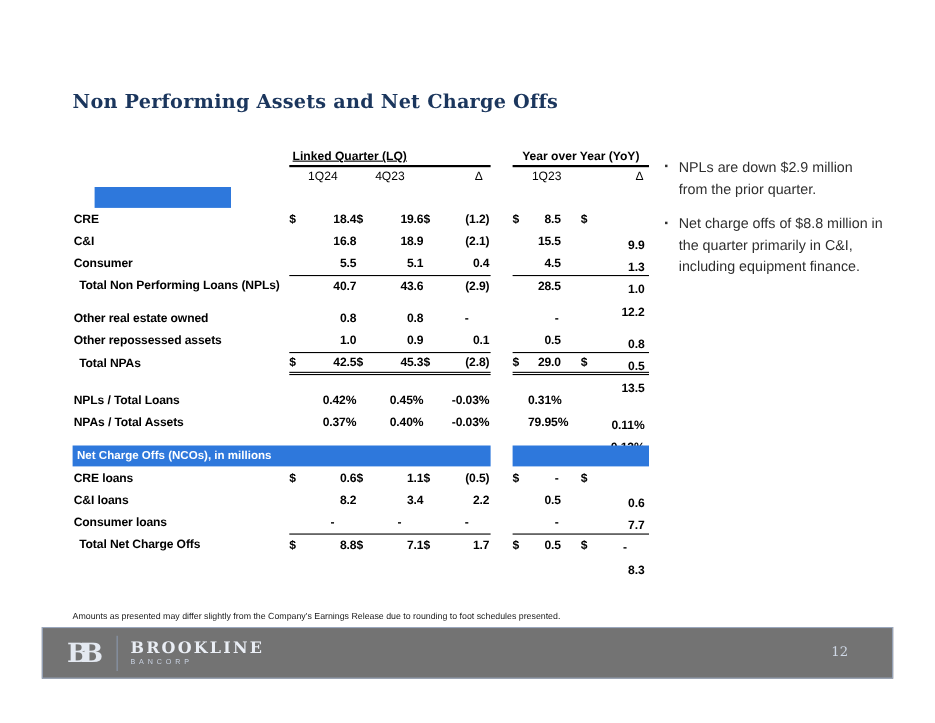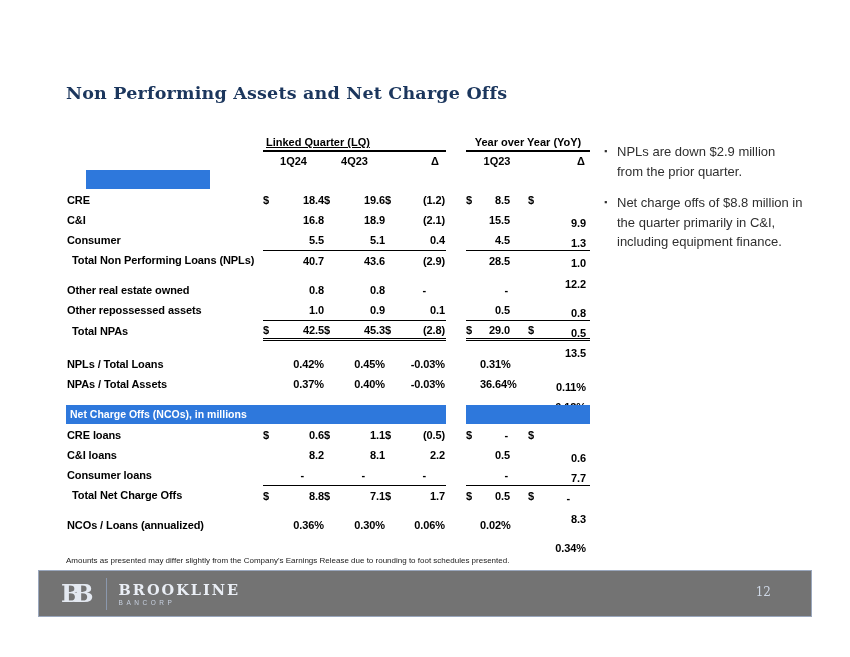--- a/index.html
+++ b/index.html
@@ -35,21 +35,21 @@
 
   .topline  { border-top:1px solid #000; }
   .dblline  { border-bottom:3px double #000; }
 
   .ghead-row { height:22px; align-items:flex-end; }
   .ghead { font-weight:700; font-size:11px; color:#000; border-bottom:2px solid #000; padding-bottom:2px; height:100%; display:flex; align-items:flex-end; }
   .ghead.lq { width:183px; padding-left:3px;text-decoration:underline; }
   .ghead.yoy { width:124px; justify-content:center; }
   .lbl-sp { width:197px; height:1px; }
 
-  .chead-row { height:18px; font-weight:700; font-size:11px; }
+  .chead-row { height:18px; font-weight:400; font-size:11px; }
   .ch { text-align:center; }
   .ch.c1 { width:61px; }
   .ch.c2 { width:61px; }
   .ch.cd { width:61px; text-align:right; padding-right:7px; }
   .ch.y1 { width:62px; }
   .ch.yd { width:62px; text-align:right; padding-right:5px; }
 
   .sect-row { height:19px; margin-bottom:1px; }
   .sect-main { width:380px; height:19px; background:var(--accent); color:#fff;
                font-weight:700; font-size:10.5px; line-height:19px; padding-left:4px; }
@@ -276,21 +276,21 @@
         <span class="d"></span>
           <span class="v">0.37%</span>
         <span class="d"></span>
           <span class="v">0.40%</span>
         <span class="d"></span>
           <span class="v v3p">-0.03%</span>
       </div>
       <div class="gap"></div>
       <div class="grp yoy">
         <span class="d"></span>
-          <span class="v vy1">36.64%</span>
+          <span class="v vy1">79.95%</span>
         <span class="d"></span>
           <span class="v vy2">0.12%</span>
       </div>
     </div>
 
     <div class="sp11"></div>
 
     <div class="sect-row">
       <div class="sect-main">Net Charge Offs (NCOs), in millions</div>
       <div class="gap"></div>
@@ -315,21 +315,21 @@
           <span class="v vy2">0.6</span>
       </div>
     </div>
 
     <div class="row">
       <div class="lbl">C&amp;I loans</div>
       <div class="grp lq">
         <span class="d"></span>
           <span class="v">8.2</span>
         <span class="d"></span>
-          <span class="v">8.1</span>
+          <span class="v">3.4</span>
         <span class="d"></span>
           <span class="v v3p">2.2</span>
       </div>
       <div class="gap"></div>
       <div class="grp yoy">
         <span class="d"></span>
           <span class="v vy1">0.5</span>
         <span class="d"></span>
           <span class="v vy2">7.7</span>
       </div>
@@ -368,38 +368,20 @@
       <div class="grp yoy topline">
         <span class="d">$</span>
           <span class="v vy1">0.5</span>
         <span class="d">$</span>
           <span class="v vy2">8.3</span>
       </div>
     </div>
 
     <div class="sp10"></div>
 
-    <div class="row">
-      <div class="lbl">NCOs / Loans (annualized)</div>
-      <div class="grp lq">
-        <span class="d"></span>
-          <span class="v">0.36%</span>
-        <span class="d"></span>
-          <span class="v">0.30%</span>
-        <span class="d"></span>
-          <span class="v v3p">0.06%</span>
-      </div>
-      <div class="gap"></div>
-      <div class="grp yoy">
-        <span class="d"></span>
-          <span class="v vy1">0.02%</span>
-        <span class="d"></span>
-          <span class="v vy2">0.34%</span>
-      </div>
-    </div>
 
   </div>
 
   <div class="bullets">
     <div class="bullet">
       <span class="mark">▪</span>
       <span>NPLs are down $2.9 million from the prior quarter.</span>
     </div>
     <div class="bullet">
       <span class="mark">▪</span>

